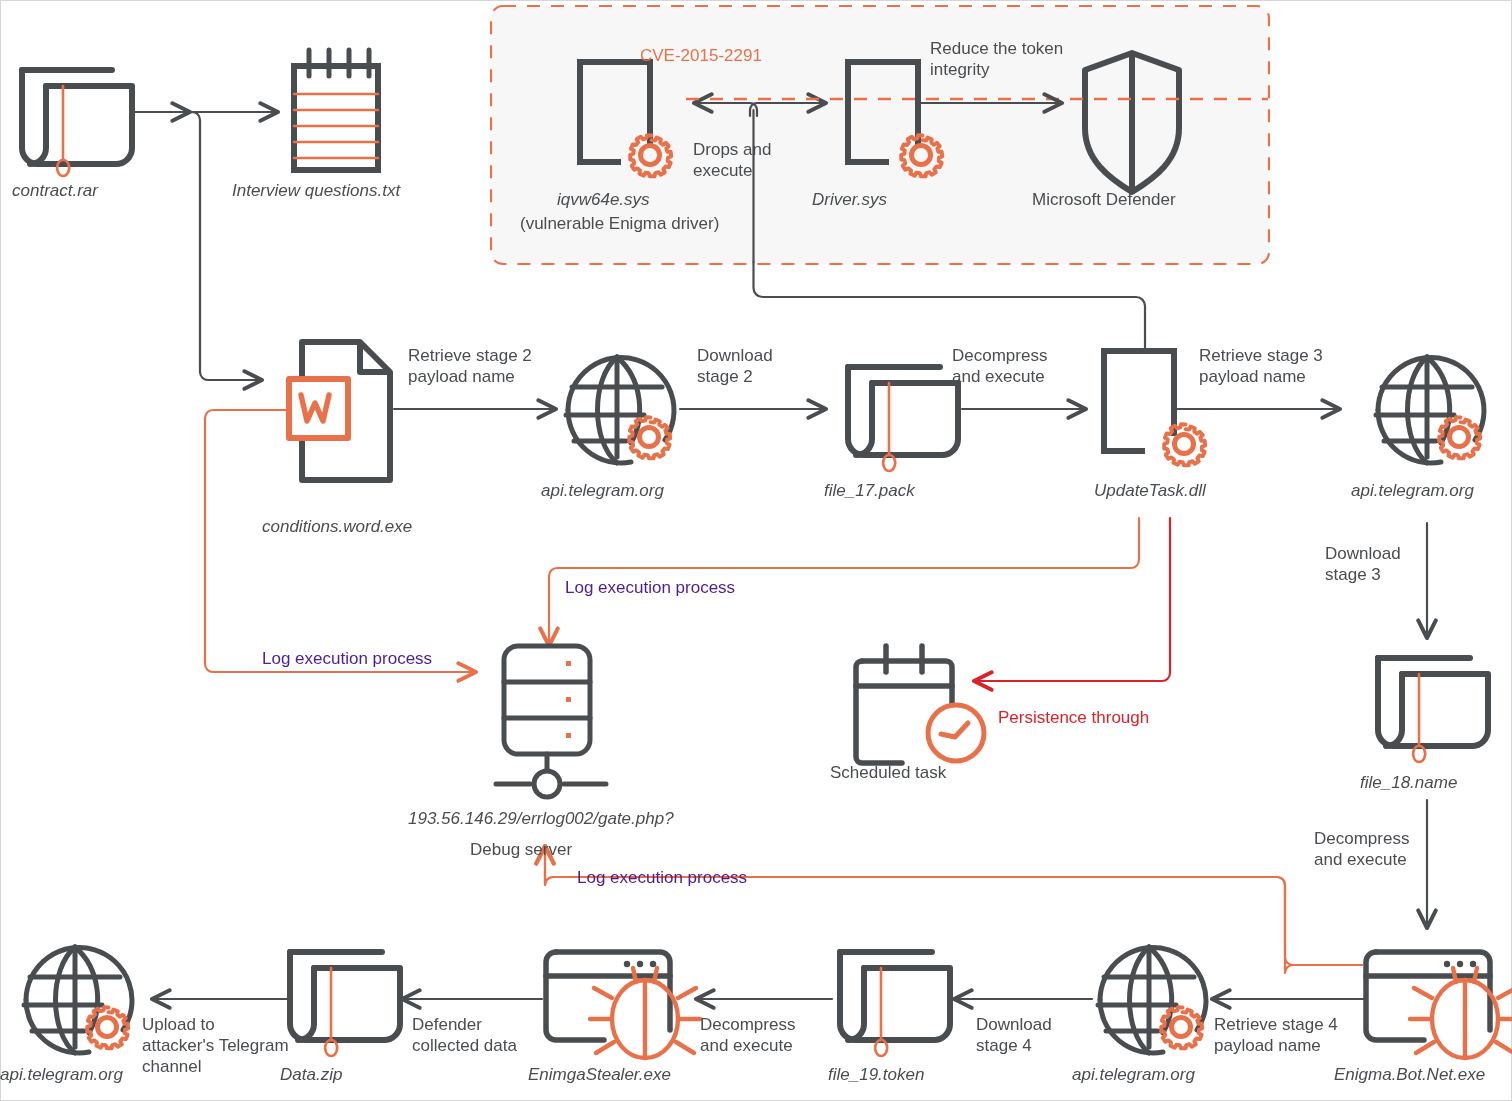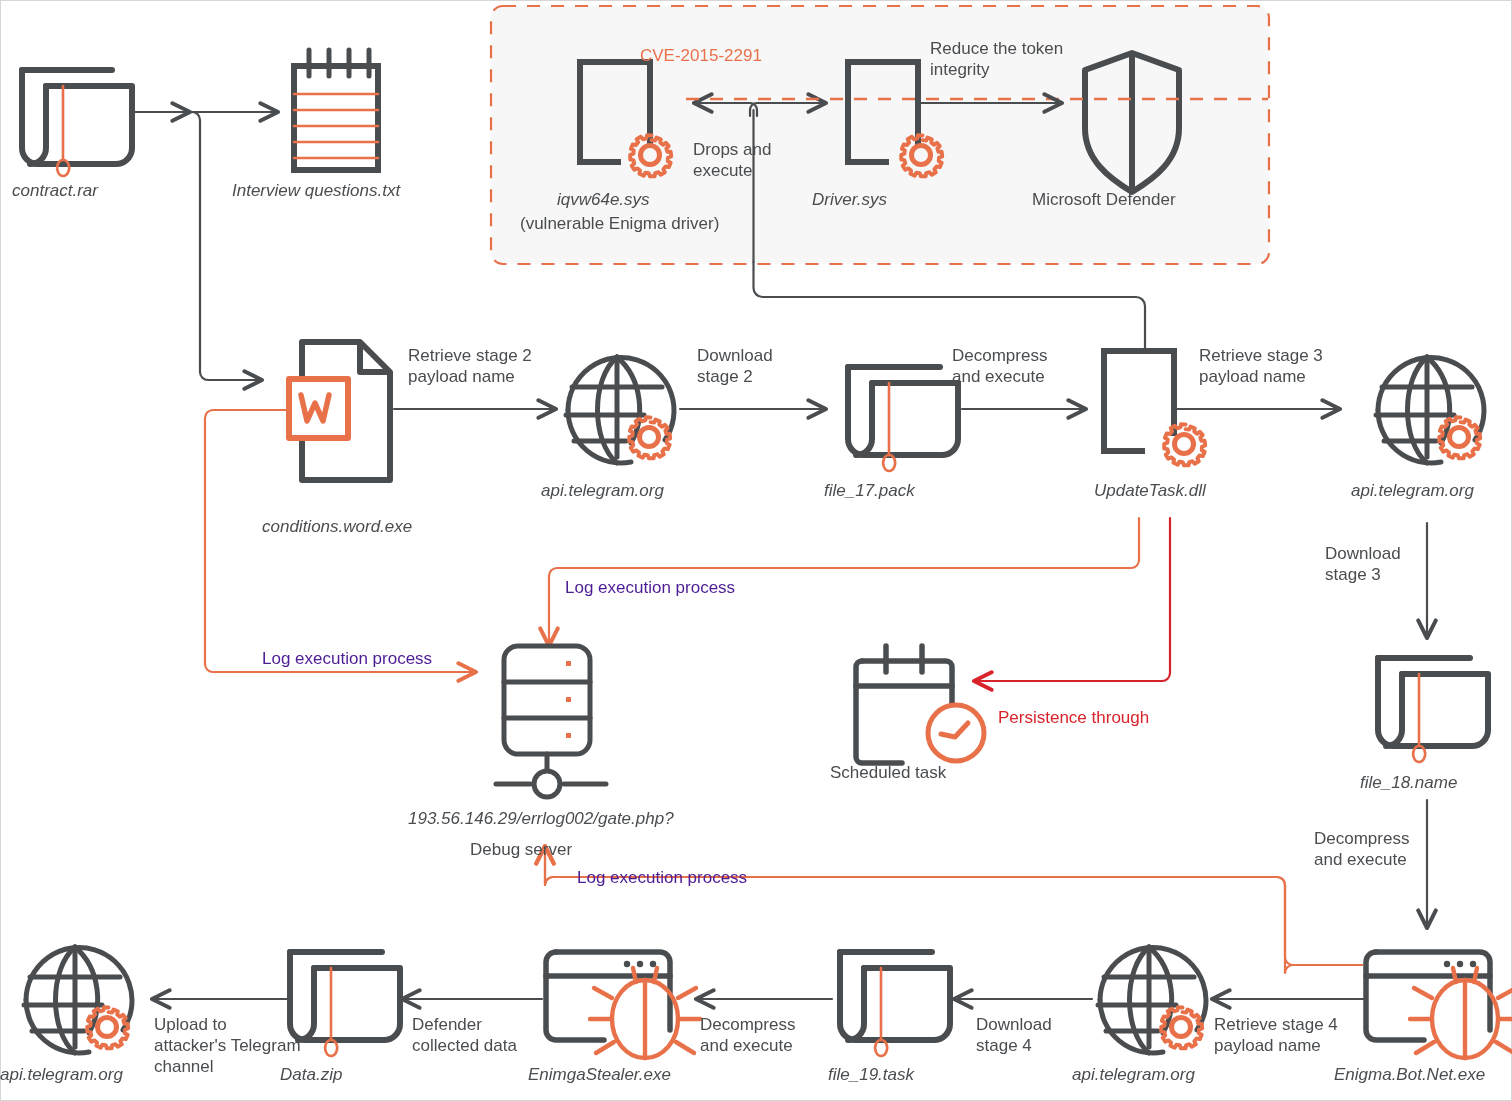--- a/index.html
+++ b/index.html
@@ -385,24 +385,24 @@
 <div class="lbl" style="left:830px;top:762px;width:162px;">Scheduled task</div>
 
 <div class="lbl" style="left:976px;top:1014px;width:96px;">Download
 stage 4</div>
 <div class="lbl" style="left:1214px;top:1014px;width:140px;">Retrieve stage 4
 payload name</div>
 <div class="lbl" style="left:700px;top:1014px;width:122px;">Decompress
 and execute</div>
 <div class="lbl" style="left:412px;top:1014px;width:126px;">Defender
 collected data</div>
-<div class="lbl" style="left:154px;top:1014px;width:138px;">Upload to
+<div class="lbl" style="left:142px;top:1014px;width:138px;">Upload to
 attacker's Telegram
 channel</div>
 
 <div class="lbl it" style="left:-12px;top:1064px;width:178px;">api.telegram.org</div>
 <div class="lbl it" style="left:268px;top:1064px;width:148px;">Data.zip</div>
 <div class="lbl it" style="left:516px;top:1064px;width:210px;">EnimgaStealer.exe</div>
-<div class="lbl it" style="left:816px;top:1064px;width:150px;">file_19.task</div>
+<div class="lbl it" style="left:816px;top:1064px;width:150px;">file_19.token</div>
 <div class="lbl it" style="left:1060px;top:1064px;width:178px;">api.telegram.org</div>
 <div class="lbl it" style="left:1322px;top:1064px;width:200px;">Enigma.Bot.Net.exe</div>
 
 </div>
 
 </body></html>

